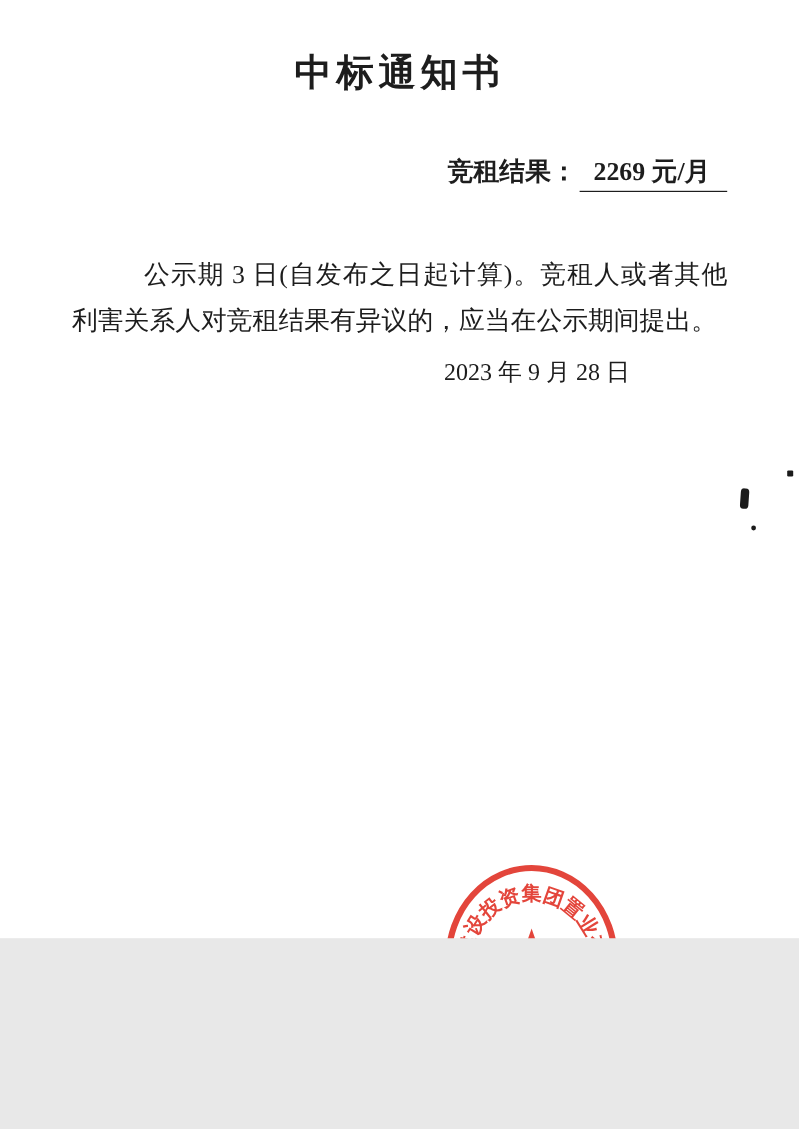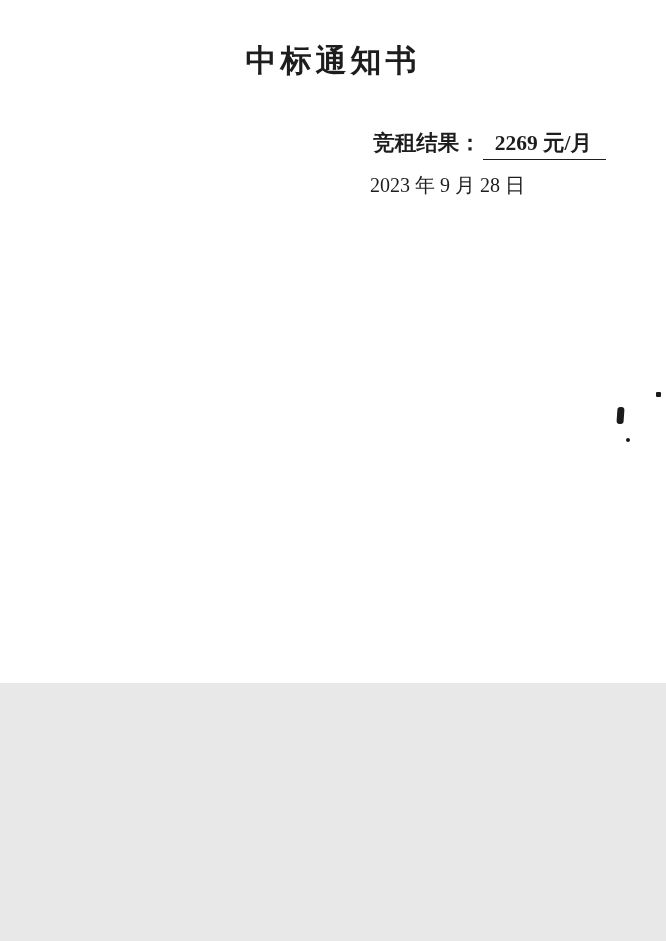--- a/index.html
+++ b/index.html
@@ -1,18 +1,18 @@
 <!DOCTYPE html>
 <html><head>
 <meta charset="utf-8">
 <style>
   html,body{margin:0;padding:0;background:#e8e8e8;}
   .page{
     position:relative;
-    width:666px;height:683px;
+    width:666px;height:782px;
     margin:0 auto;
     background:#ffffff;
     font-family:"Liberation Serif","DejaVu Serif",serif;
     color:#1d1d1d;
     overflow:hidden;
     box-sizing:border-box;
   }
   .content{padding:40px 60px 0 60px;}
 
   .doc-title{
@@ -108,20 +108,21 @@
 
 <div class="page">
   <div class="content">
 
     <h1 class="doc-title">中标通知书</h1>
 
 
 
     <div class="result-line"><span>竞租结果：</span><span class="result-value">2269 元/月</span></div>
 
+    <p class="notice-para">公示期 3 日(自发布之日起计算)。竞租人或者其他利害关系人对竞租结果有异议的，应当在公示期间提出。</p>
 
 
     <div class="date-line">2023 年 9 月 28 日</div>
   </div>
 
   <svg class="seal" viewBox="0 0 200 219">
     <defs>
       <path id="sealTopArc" d="M 66 168.4 A 68 68 0 1 1 134 168.4" fill="none"></path>
       <path id="sealBottomArc" d="M 27.9 160 A 88 88 0 0 0 172.1 160" fill="none"></path>
     </defs>

